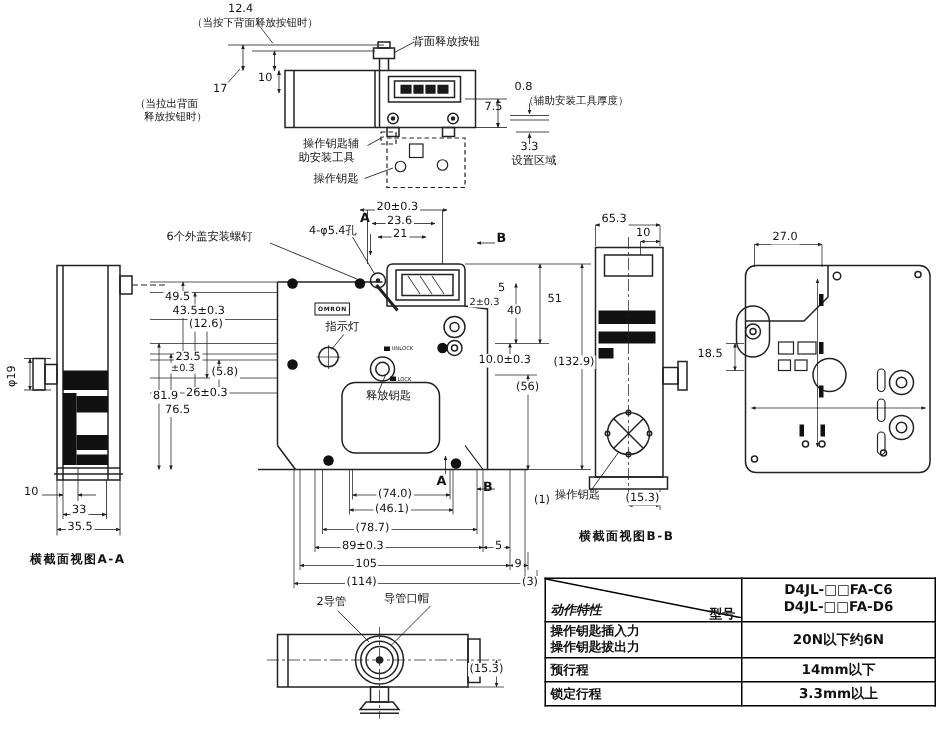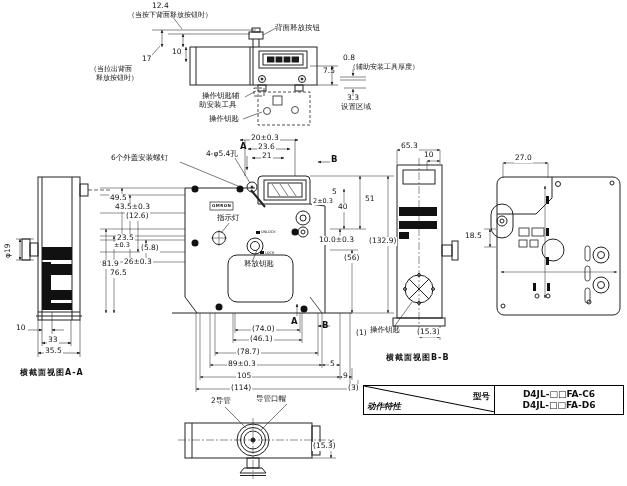--- a/index.html
+++ b/index.html
@@ -14,21 +14,21 @@
   .mk{font-size:8.5px;font-weight:bold;}
   .cap{font-size:8px;font-weight:bold;letter-spacing:1px;}
   .rot{transform:rotate(-90deg);transform-origin:left top;}
   .logo{font-size:4px;font-weight:bold;letter-spacing:.4px;}
   
   .spec-table{position:absolute;left:363px;top:385px;width:260px;border-collapse:collapse;
               font-weight:bold;table-layout:fixed;}
   .spec-table td{border:1.4px solid #000;font-size:8.5px;padding:1px 3px;vertical-align:middle;color:#111;}
   .spec-table .val{text-align:center;font-size:9px;}
   .hdr-diag{position:relative;height:26px;padding:0;}
-  .hdr-diag .tr{position:absolute;right:4px;top:5px;padding-left:35px;}
+  .hdr-diag .tr{position:absolute;right:4px;top:18px;padding-left:35px;}
   .hdr-diag .bl{position:absolute;left:3px;bottom:1px;font-style:italic;}
   .models div{text-align:center;font-size:9px;line-height:1.25;}
   .two-line div{line-height:1.25;}
 </style>
 </head>
 <body>
 
 <div class="canvas">
 
 <svg class="art" width="627" height="486" viewBox="0 0 627 486">
@@ -455,16 +455,31 @@
         <line x1="0" y1="0" x2="131" y2="26" stroke="#000" stroke-width="1"></line>
       </svg>
       <span class="tr">型号</span>
       <span class="bl">动作特性</span>
     </td>
     <td class="models">
       <div>D4JL-□□FA-C6</div>
       <div>D4JL-□□FA-D6</div>
     </td>
   </tr>
+  <tr>
+    <td class="two-line">
+      <div>操作钥匙插入力</div>
+      <div>操作钥匙拔出力</div>
+    </td>
+    <td class="val">20N以下约6N</td>
+  </tr>
+  <tr>
+    <td>预行程</td>
+    <td class="val">14mm以下</td>
+  </tr>
+  <tr>
+    <td>锁定行程</td>
+    <td class="val">3.3mm以上</td>
+  </tr>
 </tbody>
     </table>
 
 </div>
 
 </body></html>

